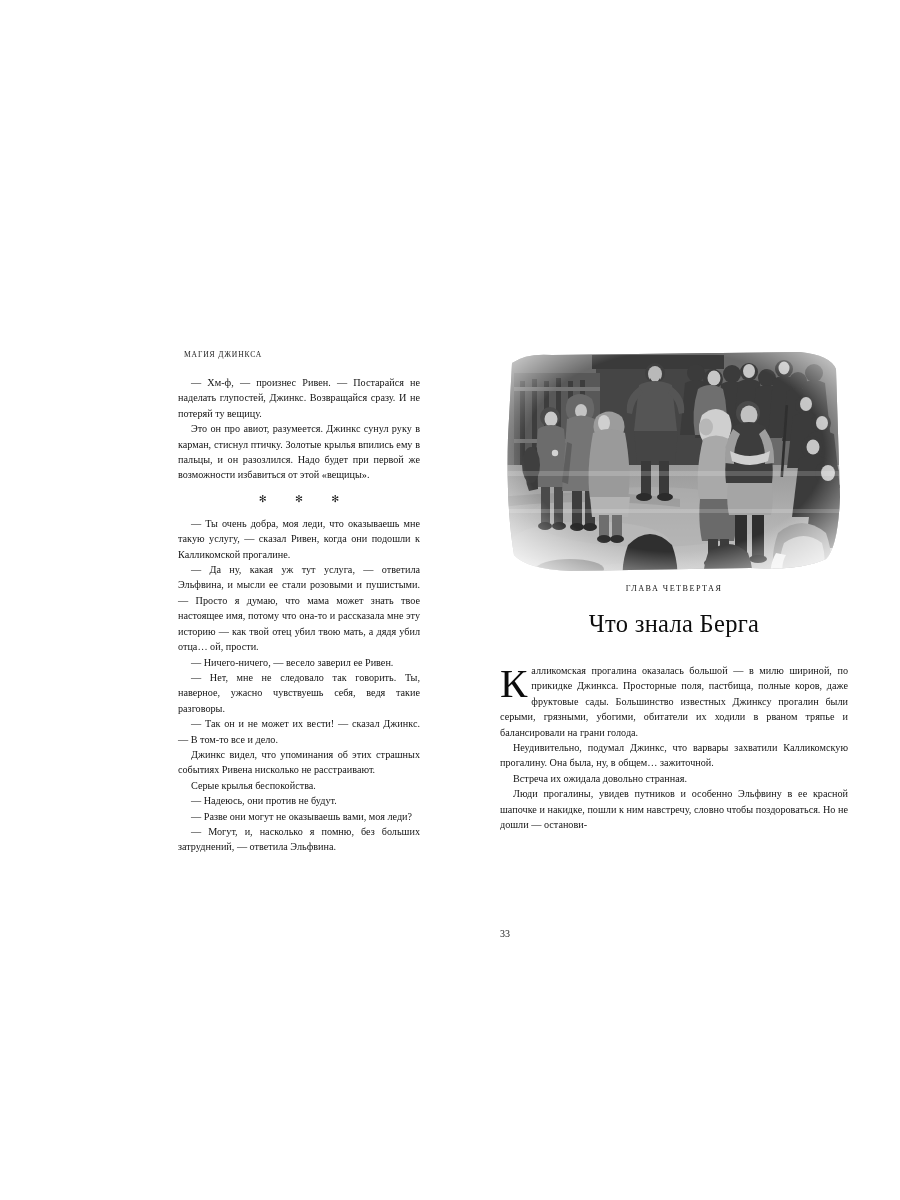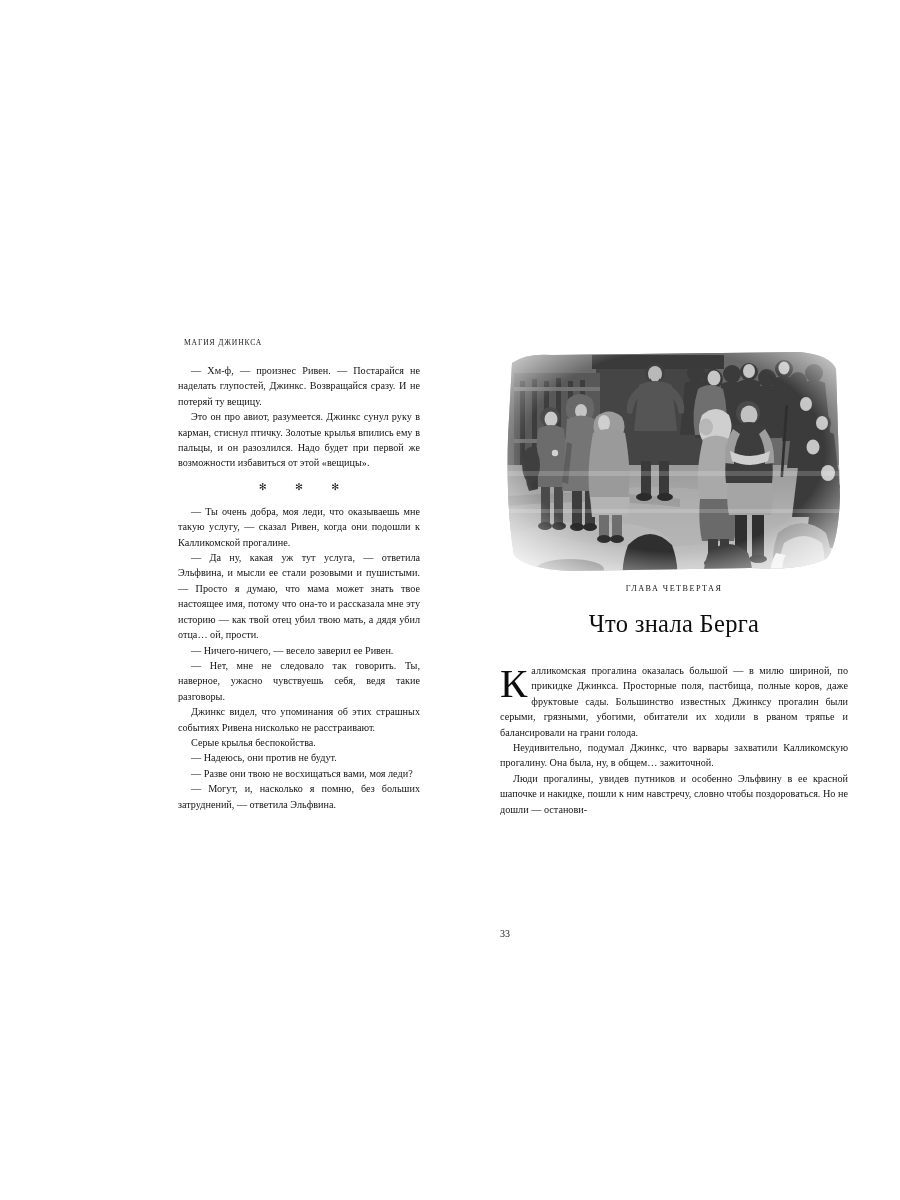--- a/index.html
+++ b/index.html
@@ -34,21 +34,21 @@
   .col-left  { left: 178px;  width: 242px; }
   .col-right { left: 500px;  width: 348px; }
 
   
   .running-head {
     font-family: "Liberation Serif", "DejaVu Serif", serif;
     font-size: 7.6px;
     letter-spacing: 0.85px;
     text-transform: uppercase;
     color: #1a1a1a;
-    margin: 0 0 16px 6px;
+    margin: 12px 0 16px 6px;
     white-space: nowrap;
   }
 
   
   .body-text p {
     margin: 0;
     font-size: 10.2px;
     line-height: 15.4px;
     text-align: justify;
     text-indent: 13px;
@@ -139,24 +139,25 @@
         <p>Это он про авиот, разумеется. Джинкс сунул руку в карман, стиснул птичку. Золотые крылья впились ему в пальцы, и он разозлился. Надо будет при первой же возможности избавиться от этой «вещицы».</p>
       </div>
 
       <div class="scene-break">✻ ✻ ✻</div>
 
       <div class="body-text">
         <p>— Ты очень добра, моя леди, что оказываешь мне такую услугу, — сказал Ривен, когда они подошли к Калликомской прогалине.</p>
         <p>— Да ну, какая уж тут услуга, — ответила Эльфвина, и мысли ее стали розовыми и пушистыми. — Просто я думаю, что мама может знать твое настоящее имя, потому что она-то и рассказала мне эту историю — как твой отец убил твою мать, а дядя убил отца… ой, прости.</p>
         <p>— Ничего-ничего, — весело заверил ее Ривен.</p>
         <p>— Нет, мне не следовало так говорить. Ты, наверное, ужасно чувствуешь себя, ведя такие разговоры.</p>
+        <p>— Так он и не может их вести! — сказал Джинкс. — В том-то все и дело.</p>
         <p>Джинкс видел, что упоминания об этих страшных событиях Ривена нисколько не расстраивают.</p>
         <p>Серые крылья беспокойства.</p>
         <p>— Надеюсь, они против не будут.</p>
-        <p>— Разве они твою не восхищаться вами, моя леди?</p>
+        <p>— Разве они могут не оказываешь вами, моя леди?</p>
         <p>— Могут, и, насколько я помню, без больших затруднений, — ответила Эльфвина.</p>
       </div>
     </div>
 
     <div class="illustration">
       <svg width="348" height="232" viewBox="0 0 348 232" xmlns="http://www.w3.org/2000/svg" role="img">
         <defs>
           <radialGradient id="vign" cx="50%" cy="45%" r="72%">
             <stop offset="60%" stop-color="#ffffff" stop-opacity="0"></stop>
             <stop offset="100%" stop-color="#ffffff" stop-opacity="1"></stop>
@@ -345,20 +346,21 @@
     <div class="col col-right">
 
       <div class="chapter-opener">
         <div class="chapter-label">ГЛАВА ЧЕТВЕРТАЯ</div>
         <h1 class="chapter-title">Что знала Берга</h1>
       </div>
 
       <div class="body-text">
         <p class="dropcap-para"><span class="dropcap">К</span><span>алликомская прогалина оказалась большой — в милю шириной, по прикидке Джинкса. Просторные поля, пастбища, полные коров, даже фруктовые сады. Большинство известных Джинксу прогалин были серыми, грязными, убогими, обитатели их ходили в рваном тряпье и балансировали на грани голода.</span></p>
         <p>Неудивительно, подумал Джинкс, что варвары захватили Калликомскую прогалину. Она была, ну, в общем… зажиточной.</p>
+        <p>Встреча их ожидала довольно странная.</p>
         <p>Люди прогалины, увидев путников и особенно Эльфвину в ее красной шапочке и накидке, пошли к ним навстречу, словно чтобы поздороваться. Но не дошли — останови-</p>
       </div>
     </div>
 
     <div class="folio">33</div>
 
   </div>
 </div>
 
 </body></html>

